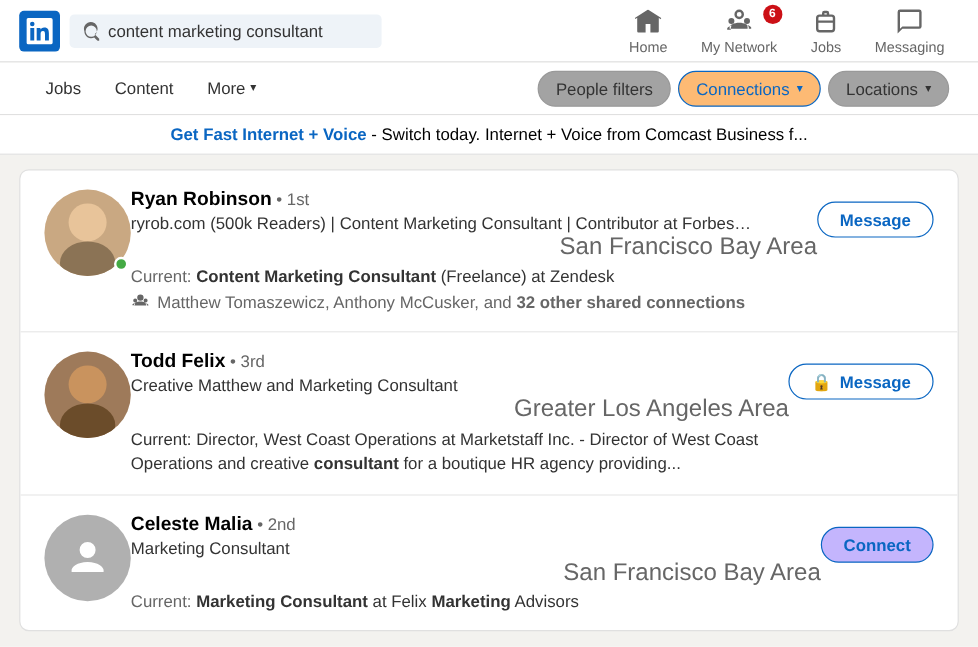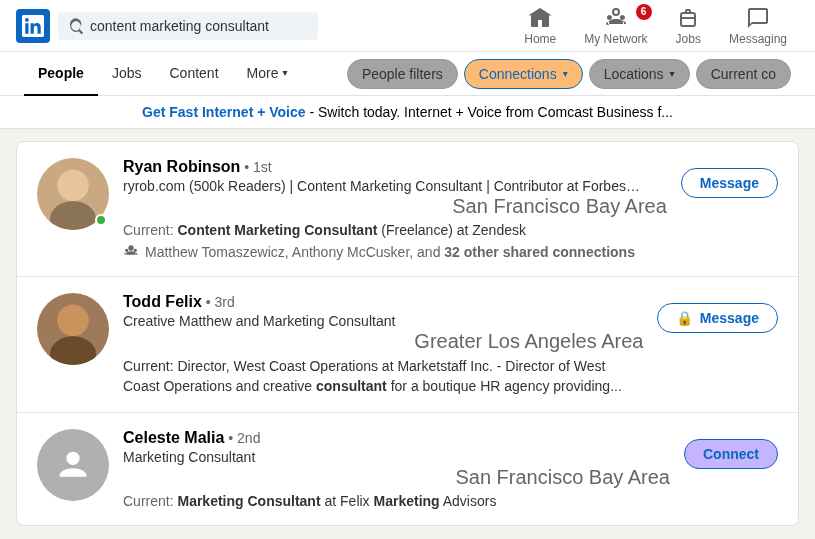--- a/index.html
+++ b/index.html
@@ -28,21 +28,21 @@
 
     
     .banner { background: #fff; text-align: center; padding: 8px 16px; font-size: 14px; border-bottom: 1px solid #e0e0e0; }
     .banner a { color: #0a66c2; text-decoration: none; font-weight: 700; }
 
     
     .main { max-width: 815px; margin: 0 auto; padding: 12px 16px; }
     .results-card { background: #fff; border: 1px solid #e0e0e0; border-radius: 8px; overflow: hidden; }
 
     
-    .person-row { display: flex; align-items: flex-start; padding: 16px 20px; border-bottom: 1px solid #e8e8e8; gap: 14px; }
+    .person-row { display: flex; align-items: flex-start; padding: 16px 20px; border-bottom: 1px solid #e8e8e8; }
     .person-row:last-child { border-bottom: none; }
     .avatar-wrap { position: relative; flex-shrink: 0; }
     .avatar { width: 72px; height: 72px; border-radius: 50%; background: #c0c0c0; overflow: hidden; display: flex; align-items: center; justify-content: center; }
     .avatar-placeholder { width: 72px; height: 72px; border-radius: 50%; background: #b0b0b0; display: flex; align-items: center; justify-content: center; }
     .avatar-placeholder svg { width: 40px; height: 40px; fill: #fff; }
     .online-dot { position: absolute; bottom: 4px; right: 2px; width: 12px; height: 12px; background: #44aa44; border-radius: 50%; border: 2px solid #fff; }
     .person-info { flex: 1; min-width: 0; }
     .person-name { font-size: 16px; font-weight: 600; color: #000; text-decoration: none; }
     .degree { color: #666; font-size: 14px; font-weight: 400; }
     .person-headline { font-size: 14px; color: #333; margin-top: 2px; white-space: nowrap; overflow: hidden; text-overflow: ellipsis; max-width: 520px; }
@@ -102,38 +102,36 @@
     <div class="nav-item">
       <svg viewBox="0 0 24 24">
         <path d="M20 2H4a2 2 0 00-2 2v18l4-4h14a2 2 0 002-2V4a2 2 0 00-2-2zm0 14H6l-2 2V4h16v12z"></path>
       </svg>
       <span>Messaging</span>
     </div>
   </div>
 </div>
 
 <div class="sec-nav">
-  <div class="sec-nav-item active">People</div>
   <div class="sec-nav-item">Jobs</div>
   <div class="sec-nav-item">Content</div>
   <div class="sec-nav-item">
     <span>More</span>
     <span class="chevron" style="margin-left:4px;">▾</span>
   </div>
   <div class="sec-nav-divider"></div>
   <div class="filter-btn">People filters</div>
   <div class="filter-btn active-filter">
     <span>Connections</span>
     <span class="chevron">▾</span>
   </div>
   <div class="filter-btn">
     <span>Locations</span>
     <span class="chevron">▾</span>
   </div>
-  <div class="filter-btn">Current co</div>
 </div>
 
 <div class="banner">
   <a href="#">Get Fast Internet + Voice</a><span> - Switch today. Internet + Voice from Comcast Business f...</span>
 </div>
 
 <div class="main">
   <div class="results-card">
 
     <div class="person-row">

